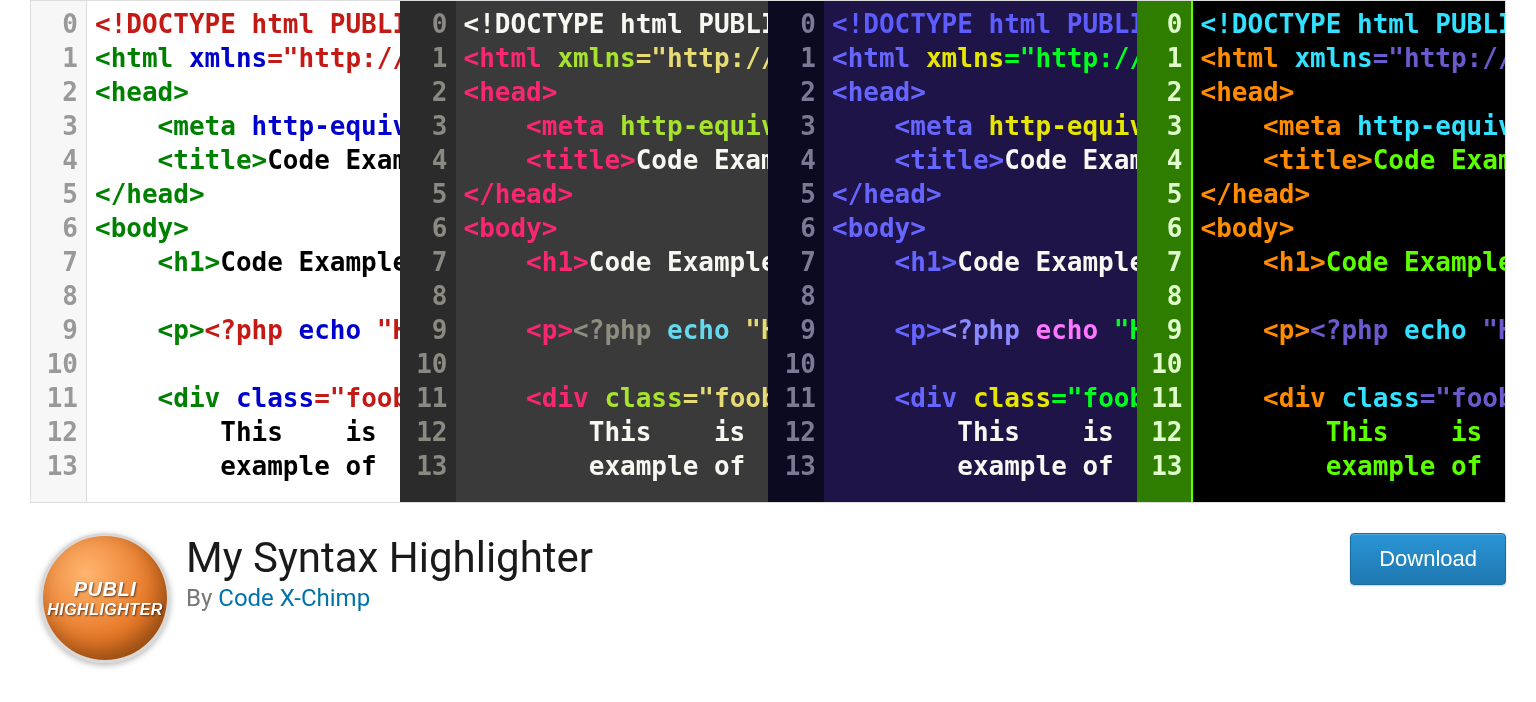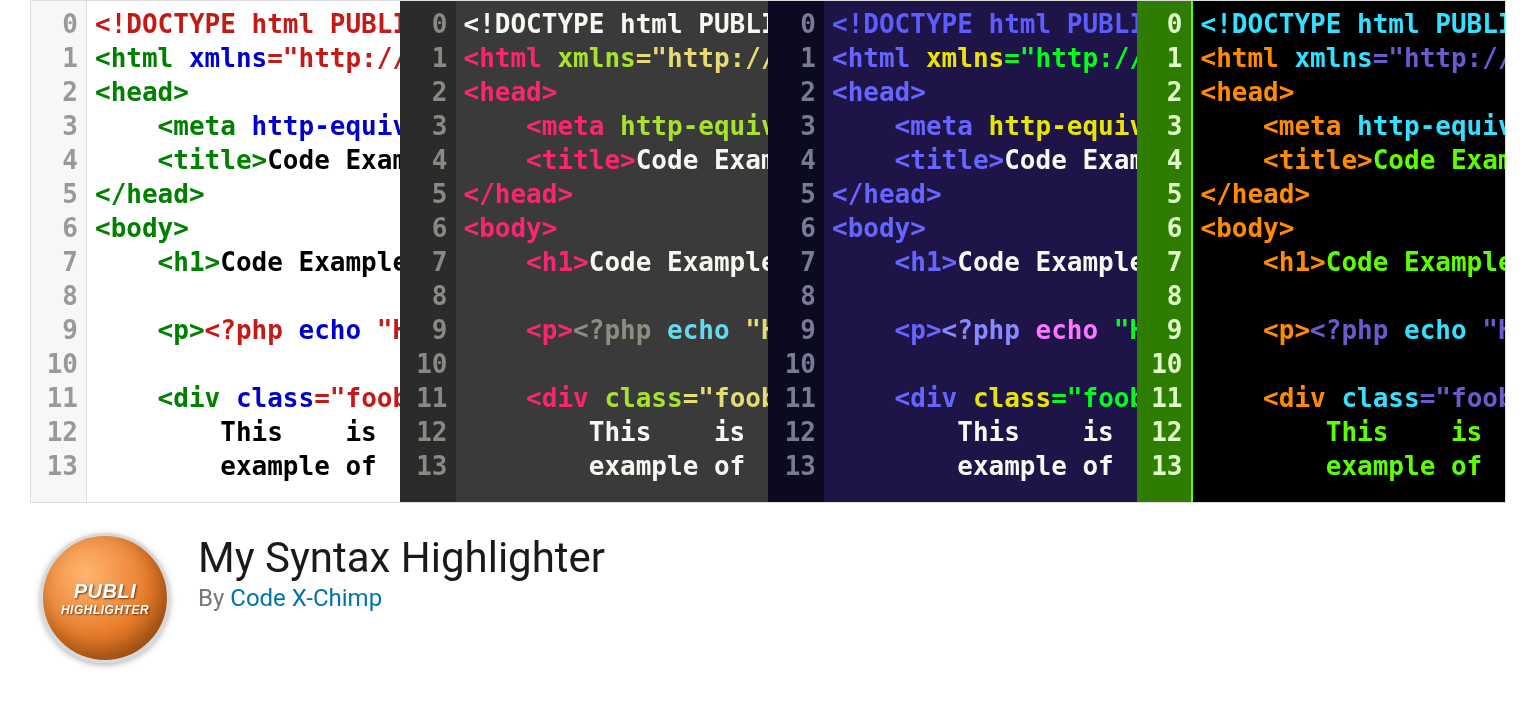--- a/index.html
+++ b/index.html
@@ -13,22 +13,22 @@
 .pane-dark .gutter { background: #2b2b2b; color: #8a8a82; }
 .pane-dark .code { background: #3a3a3a; color: #f8f8f2; }
 .pane-night .gutter { background: #0c0a20; color: #7a7a95; }
 .pane-night .code { background: #1e1448; color: #f8f8f2; }
 .pane-black .gutter { background: #2e7d00; color: #bde5a3; border-right: 2px solid #5cff00; }
 .pane-black .code { background: #000; color: #5cff00; }
 .pane-black .gutter .ln { color: #e0ffcc; }
 .info { display: flex; align-items: flex-start; padding: 30px 30px 0 40px; }
 .logo { width: 130px; height: 130px; border-radius: 50%; background: radial-gradient(circle at 35% 30%, #ffb570 0%, #e87b2a 55%, #c45f0f 100%); box-shadow: inset -6px -10px 20px rgba(0,0,0,0.3), 0 2px 6px rgba(0,0,0,0.3); display: flex; flex-direction: column; align-items: center; justify-content: center; color: #fff; font-weight: 800; font-style: italic; text-shadow: 1px 1px 2px rgba(0,0,0,0.6); font-family: Arial, sans-serif; border: 3px solid #d8d8d8; }
 .logo .l1 { font-size: 20px; letter-spacing: 0.5px; }
-.logo .l2 { font-size: 12px; letter-spacing: 0.5px; }
-.meta { margin-left: 28px; flex: 1; }
+.logo .l2 { font-size: 16px; letter-spacing: 0.5px; }
+.meta { margin-left: 16px; flex: 1; }
 .title { font-size: 42px; font-weight: 400; color: #1a1a1a; margin-bottom: 2px; }
 .byline { font-size: 24px; color: #777; }
 .byline a { color: #0073aa; text-decoration: none; }
 .dl-btn { background: linear-gradient(to bottom, #2a95d5, #1f78b0); color: #fff; border: 1px solid #1a6ca0; border-radius: 4px; padding: 12px 28px; font-size: 22px; cursor: pointer; box-shadow: inset 0 1px 0 rgba(255,255,255,0.2), 0 1px 2px rgba(0,0,0,0.2); }
 .ln { display: block; height: 34px; }
 .cl { display: block; height: 34px; }
 </style>
 </head>
 <body>
 
@@ -115,13 +115,14 @@
   <div class="logo">
     <span class="l1">PUBLI</span>
     <span class="l2">HIGHLIGHTER</span>
   </div>
   <div class="meta">
     <h1 class="title">My Syntax Highlighter</h1>
     <div class="byline">
       <span>By </span><a href="#">Code X-Chimp</a>
     </div>
   </div>
+  <button class="dl-btn">Download</button>
 </div>
 
 </body></html>

